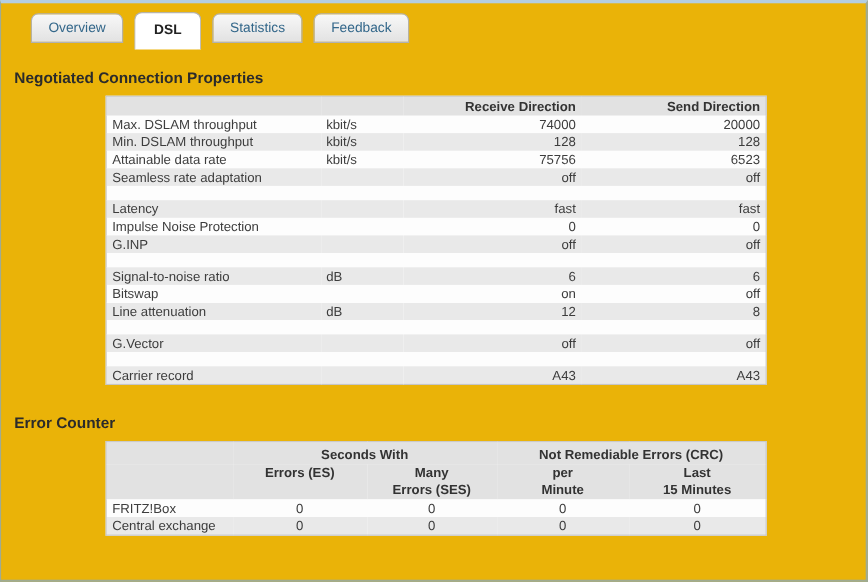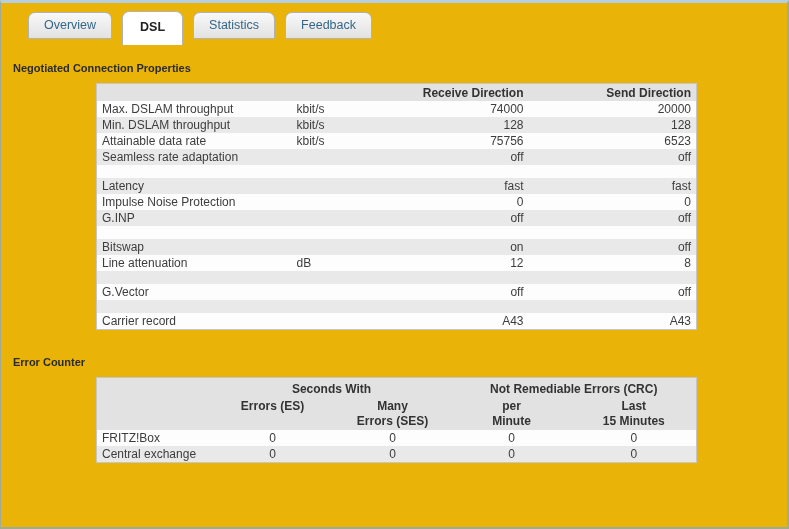--- a/index.html
+++ b/index.html
@@ -33,21 +33,21 @@
     background:#ffffff;
     font-weight:bold; color:#222;
     padding:8px 17px 11px;
     margin-bottom:0;
     border-bottom:none;
   }
   
   .content { padding-top:17px; }
   .section-title {
     margin:0 0 9px 12px;
-    font-size:11px; font-weight:bold; color:#2b2b2b;
+    font-size:14px; font-weight:bold; color:#2b2b2b;
   }
   .section-title.second { margin-top:26px; }
   table {
     border-collapse:collapse; table-layout:fixed;
     margin-left:95px; width:600px;
     font-size:12px; color:#3d3d3d;
     border:1px solid #c6c6c6;
     background:#fdfdfd;
   }
   th { background:#e2e2e2; font-weight:bold; color:#333; }
@@ -140,20 +140,26 @@
           <tr>
             <td>G.INP</td>
             <td></td>
             <td class="num">off</td>
             <td class="num">off</td>
           </tr>
           <tr class="spacer">
             <td colspan="4"></td>
           </tr>
           <tr>
+            <td>Signal-to-noise ratio</td>
+            <td>dB</td>
+            <td class="num">6</td>
+            <td class="num">6</td>
+          </tr>
+          <tr>
             <td>Bitswap</td>
             <td></td>
             <td class="num">on</td>
             <td class="num">off</td>
           </tr>
           <tr>
             <td>Line attenuation</td>
             <td>dB</td>
             <td class="num">12</td>
             <td class="num">8</td>

